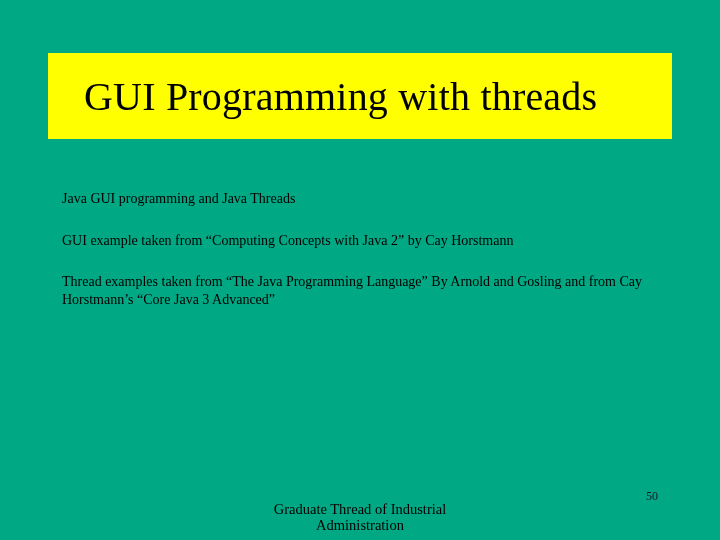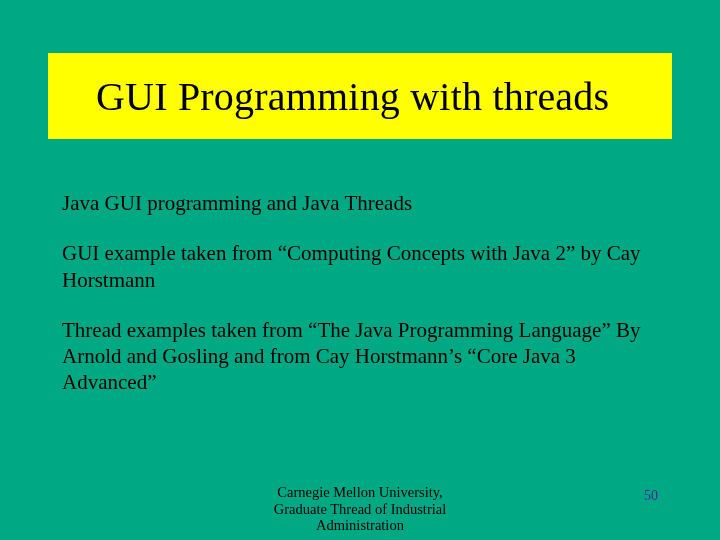--- a/index.html
+++ b/index.html
@@ -11,68 +11,67 @@
   }
   .title-box {
     position: absolute;
     left: 48px;
     top: 53px;
     width: 624px;
     height: 86px;
     background: #ffff00;
     display: flex;
     align-items: center;
-    padding-left: 48px;
+    padding-left: 36px;
   }
   .title-text {
     font-size: 40px;
     color: #000;
     font-weight: normal;
     letter-spacing: 0.2px;
   }
   .body {
     position: absolute;
     left: 62px;
     top: 190px;
     width: 600px;
     color: #000;
-    font-size: 21px;
+    font-size: 14px;
     line-height: 1.25;
   }
   .para { margin-bottom: 24px; }
   .footer-center {
     position: absolute;
     left: 0;
     right: 0;
     bottom: 6px;
     text-align: center;
     font-size: 14.5px;
     color: #000;
     line-height: 1.15;
   }
   .footer-right {
     position: absolute;
     right: 62px;
     bottom: 36px;
-    font-size: 14px;
-    color: #4c1d95;
+    font-size: 12px;
+    color: #0f172a;
   }
 </style>
 </head>
 <body>
 
 <div class="title-box">
   <span class="title-text">GUI Programming with threads</span>
 </div>
 
 <div class="body">
   <div class="para">Java GUI programming and Java Threads</div>
   <div class="para">GUI example taken from “Computing Concepts with Java 2” by Cay Horstmann</div>
   <div class="para">Thread examples taken from “The Java Programming Language” By Arnold and Gosling and from Cay Horstmann’s “Core Java 3 Advanced”</div>
 </div>
 
 <div class="footer-center">
-  <div>Carnegie Mellon University,</div>
   <div>Graduate Thread of Industrial</div>
   <div>Administration</div>
 </div>
 
 <div class="footer-right">50</div>
 
 </body></html>

